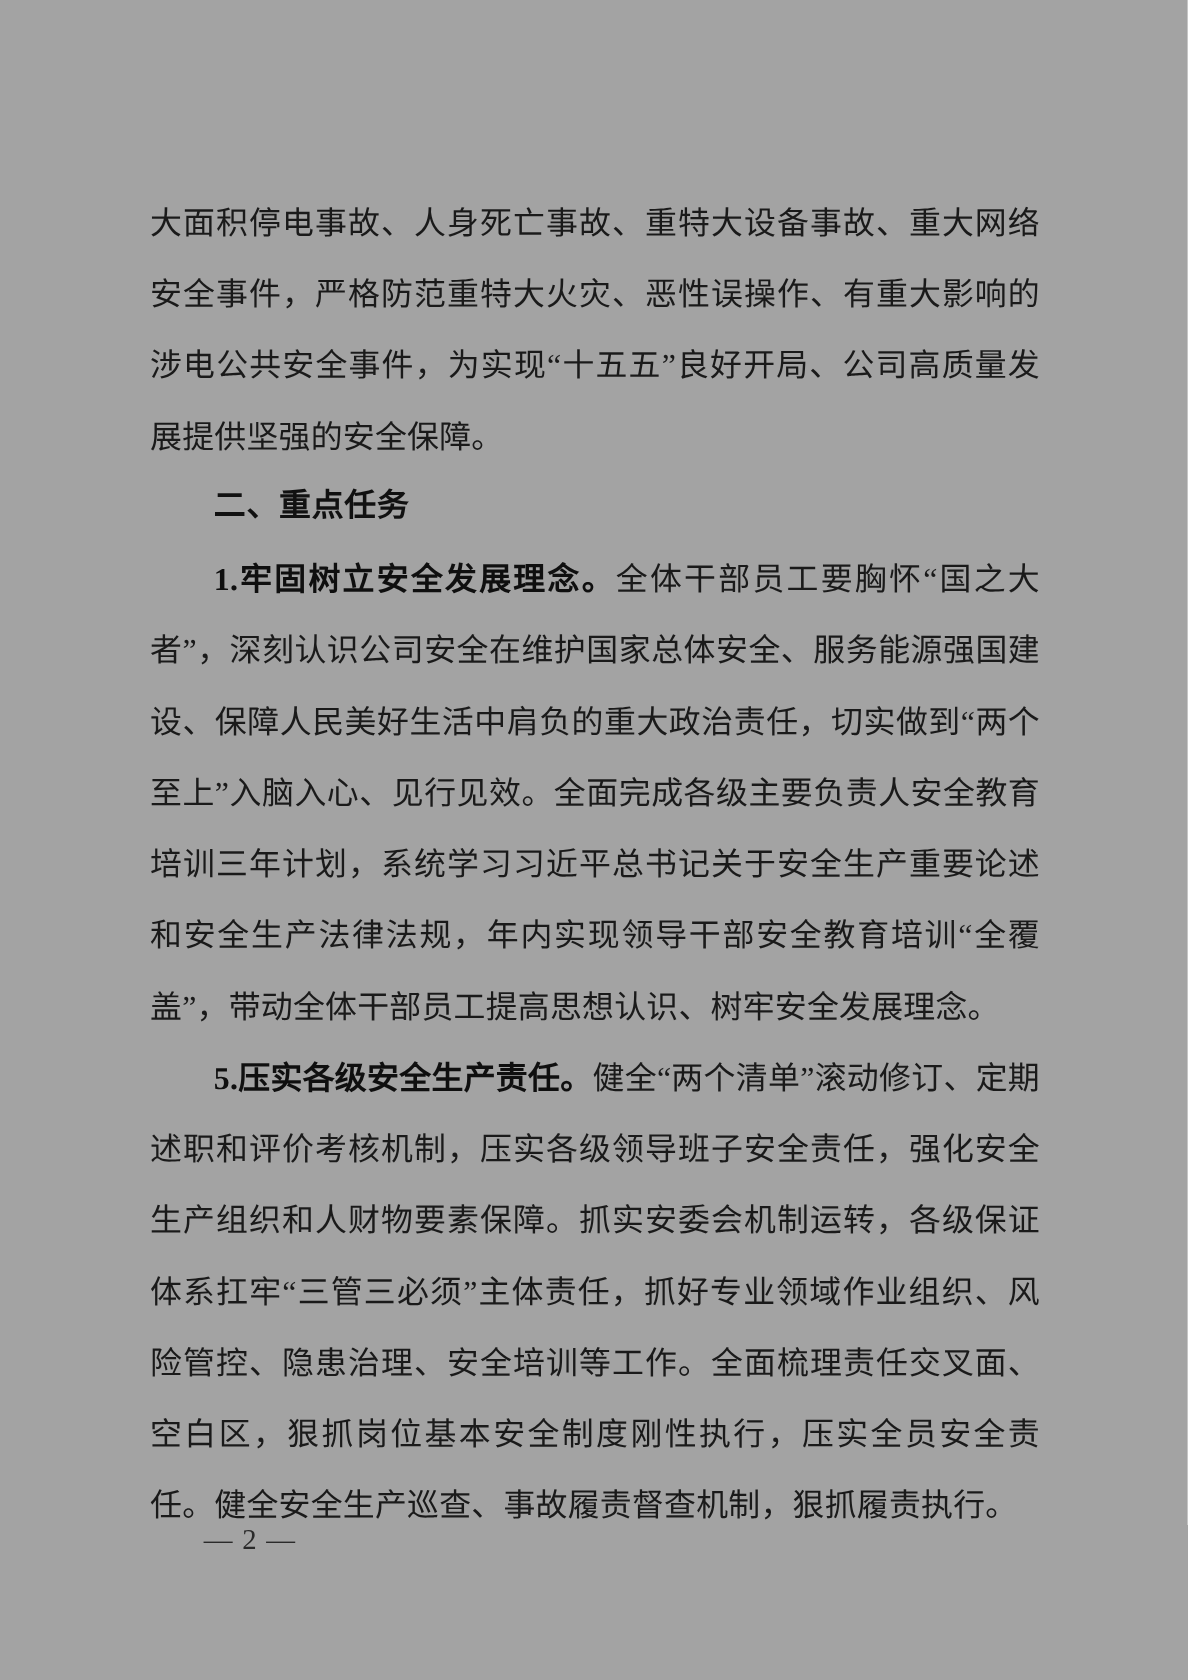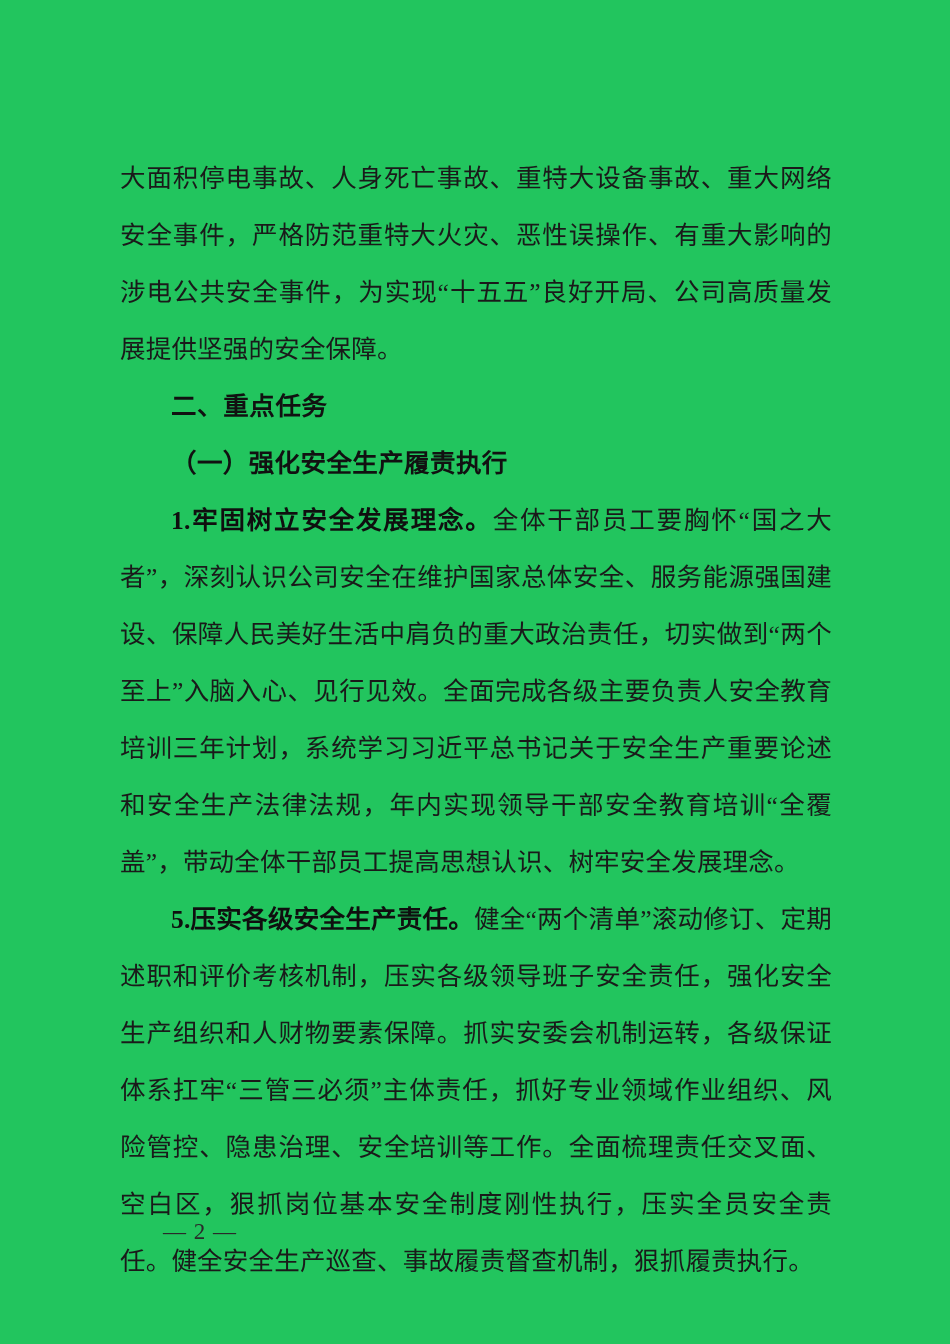--- a/index.html
+++ b/index.html
@@ -14,21 +14,21 @@
     position: relative;
     overflow: hidden;
     font-family: "Liberation Serif", "DejaVu Serif", serif;
     color: #1c1c1c;
     -webkit-font-smoothing: antialiased;
   }
 
   .page {
     position: absolute;
     inset: 0;
-    background: #22c55e;
+    background: #a3a3a3;
   }
 
   
   .text-column {
     position: absolute;
     left: 120px;
     top: 150px;
     width: 712px;
   }
 
@@ -52,21 +52,21 @@
 
   
   .heading-1 {
     margin: 0;
     font-size: 25.5px;
     line-height: 57px;
     font-weight: 700;
     text-indent: 2em;
     letter-spacing: 0.6px;
     color: #111111;
-    font-family: Liberation Serif, serif;
+    font-family: Liberation Mono, monospace;
   }
 
   
   .heading-2 {
     margin: 0;
     font-size: 25.5px;
     line-height: 57px;
     font-weight: 700;
     text-indent: 2em;
     letter-spacing: 0.4px;
@@ -100,21 +100,20 @@
 <body>
 
 <div class="page">
 
   <div class="text-column">
 
     <p class="para">大面积停电事故、人身死亡事故、重特大设备事故、重大网络安全事件，严格防范重特大火灾、恶性误操作、有重大影响的涉电公共安全事件，为实现“十五五”良好开局、公司高质量发展提供坚强的安全保障。</p>
 
     <p class="heading-1">二、重点任务</p>
 
-    <p class="heading-2">（一）强化安全生产履责执行</p>
 
     <p class="para indent"><span class="lead">1.牢固树立安全发展理念。</span><span>全体干部员工要胸怀“国之大者”，深刻认识公司安全在维护国家总体安全、服务能源强国建设、保障人民美好生活中肩负的重大政治责任，切实做到“两个至上”入脑入心、见行见效。全面完成各级主要负责人安全教育培训三年计划，系统学习习近平总书记关于安全生产重要论述和安全生产法律法规，年内实现领导干部安全教育培训“全覆盖”，带动全体干部员工提高思想认识、树牢安全发展理念。</span></p>
 
     <p class="para indent"><span class="lead">5.压实各级安全生产责任。</span><span>健全“两个清单”滚动修订、定期述职和评价考核机制，压实各级领导班子安全责任，强化安全生产组织和人财物要素保障。抓实安委会机制运转，各级保证体系扛牢“三管三必须”主体责任，抓好专业领域作业组织、风险管控、隐患治理、安全培训等工作。全面梳理责任交叉面、空白区，狠抓岗位基本安全制度刚性执行，压实全员安全责任。健全安全生产巡查、事故履责督查机制，狠抓履责执行。</span></p>
 
   </div>
 
   <div class="page-footer">— 2 —</div>
 
 </div>

